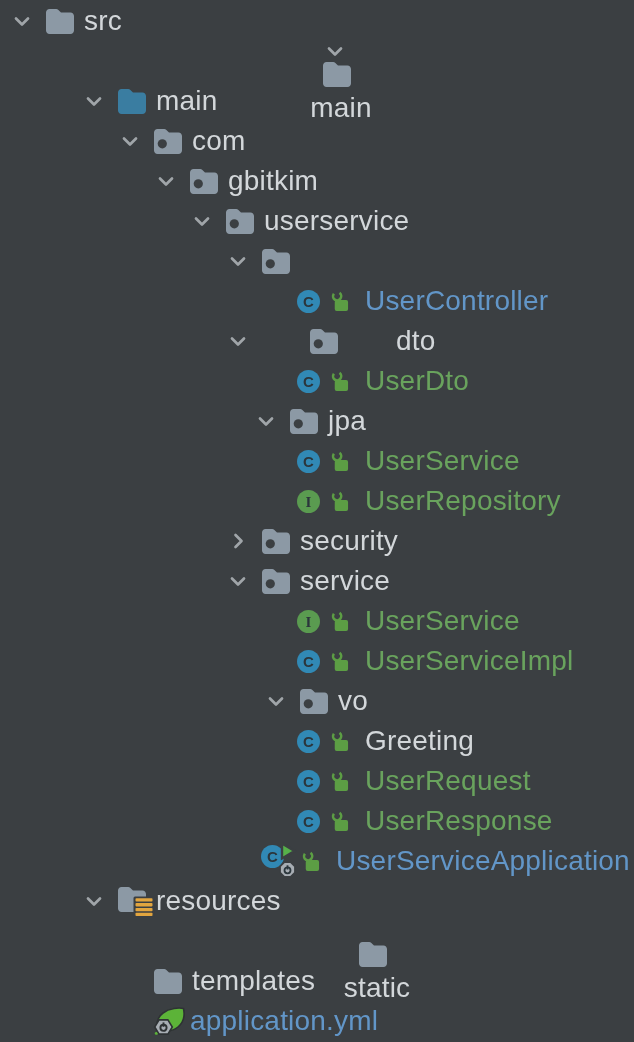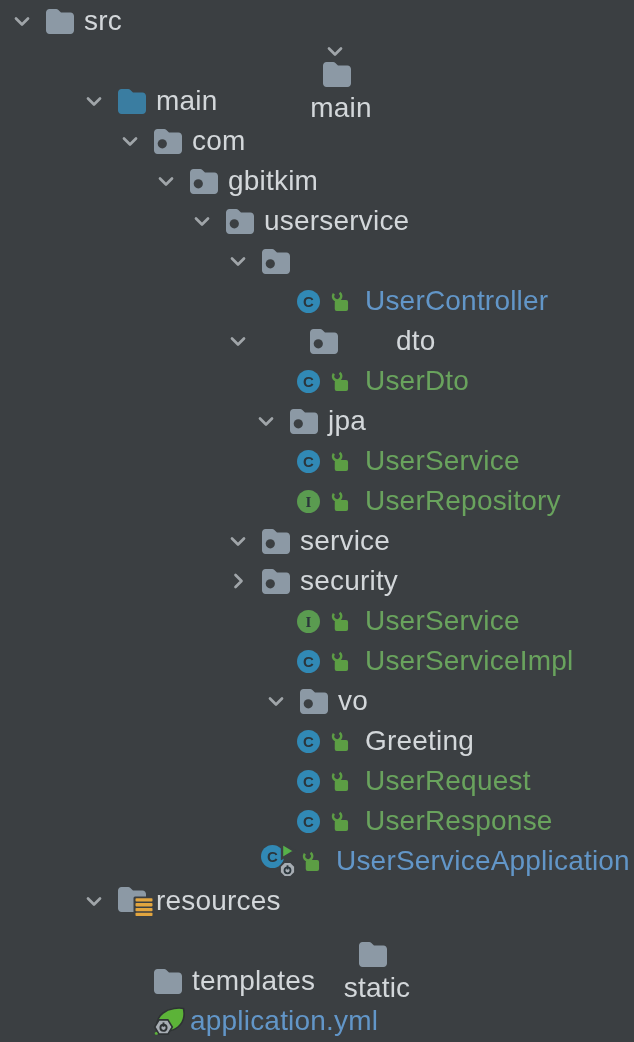--- a/index.html
+++ b/index.html
@@ -211,44 +211,44 @@
         <svg width="19" height="22" viewBox="0 0 20 23">
       <circle cx="7.5" cy="6.5" r="4.3" fill="none" stroke="var(--lock)" stroke-width="2.7" stroke-dasharray="20 7" transform="rotate(-55 7.5 6.5)"></circle>
       <rect x="5" y="10.5" width="14" height="11.5" rx="2" fill="var(--lock)"></rect>
         </svg>
       </span>
       <span class="label green">UserRepository</span>
     </div>
     <div class="row" style="padding-left: 228px;">
       <span class="chev">
         <svg width="20" height="20" viewBox="0 0 20 20">
+          <polyline points="7.5,4 13.5,10 7.5,16" fill="none" stroke="var(--chevron)" stroke-width="2.7" stroke-linecap="round" stroke-linejoin="round"></polyline>
+        </svg>
+      </span>
+      <span class="icon m-folder">
+        <svg width="30" height="27" viewBox="0 0 30 27">
+          <path d="M1 4.5C1 2.6 2.6 1 4.5 1h6.7c.8 0 1.6.35 2.2.95L16 4.6h9.5C27.4 4.6 29 6.2 29 8.1v14.4c0 1.9-1.6 3.5-3.5 3.5h-21C2.6 26 1 24.4 1 22.5Z" fill="var(--folder)"></path>
+          <circle cx="9.3" cy="15.8" r="4.6" fill="var(--background)"></circle>
+        </svg>
+      </span>
+      <span class="label">security</span>
+    </div>
+    <div class="row" style="padding-left: 228px;">
+      <span class="chev">
+        <svg width="20" height="20" viewBox="0 0 20 20">
           <polyline points="4,7.5 10,13.5 16,7.5" fill="none" stroke="var(--chevron)" stroke-width="2.7" stroke-linecap="round" stroke-linejoin="round"></polyline>
         </svg>
       </span>
       <span class="icon m-folder">
         <svg width="30" height="27" viewBox="0 0 30 27">
           <path d="M1 4.5C1 2.6 2.6 1 4.5 1h6.7c.8 0 1.6.35 2.2.95L16 4.6h9.5C27.4 4.6 29 6.2 29 8.1v14.4c0 1.9-1.6 3.5-3.5 3.5h-21C2.6 26 1 24.4 1 22.5Z" fill="var(--folder)"></path>
           <circle cx="9.3" cy="15.8" r="4.6" fill="var(--background)"></circle>
         </svg>
       </span>
       <span class="label">service</span>
-    </div>
-    <div class="row" style="padding-left: 228px;">
-      <span class="chev">
-        <svg width="20" height="20" viewBox="0 0 20 20">
-          <polyline points="7.5,4 13.5,10 7.5,16" fill="none" stroke="var(--chevron)" stroke-width="2.7" stroke-linecap="round" stroke-linejoin="round"></polyline>
-        </svg>
-      </span>
-      <span class="icon m-folder">
-        <svg width="30" height="27" viewBox="0 0 30 27">
-          <path d="M1 4.5C1 2.6 2.6 1 4.5 1h6.7c.8 0 1.6.35 2.2.95L16 4.6h9.5C27.4 4.6 29 6.2 29 8.1v14.4c0 1.9-1.6 3.5-3.5 3.5h-21C2.6 26 1 24.4 1 22.5Z" fill="var(--folder)"></path>
-          <circle cx="9.3" cy="15.8" r="4.6" fill="var(--background)"></circle>
-        </svg>
-      </span>
-      <span class="label">security</span>
     </div>
     <div class="row" style="padding-left: 264px;">
       <span class="chev empty"></span>
       <span class="icon m-class">
         <svg width="23" height="23" viewBox="0 0 23 23">
           <circle cx="11.5" cy="11.5" r="11.5" fill="var(--interface-badge)"></circle>
           <text x="11.5" y="16.6" text-anchor="middle" font-size="15" font-weight="bold" font-family="Liberation Serif, serif" fill="var(--badge-letter)">I</text>
         </svg>
       </span>
       <span class="lock">

